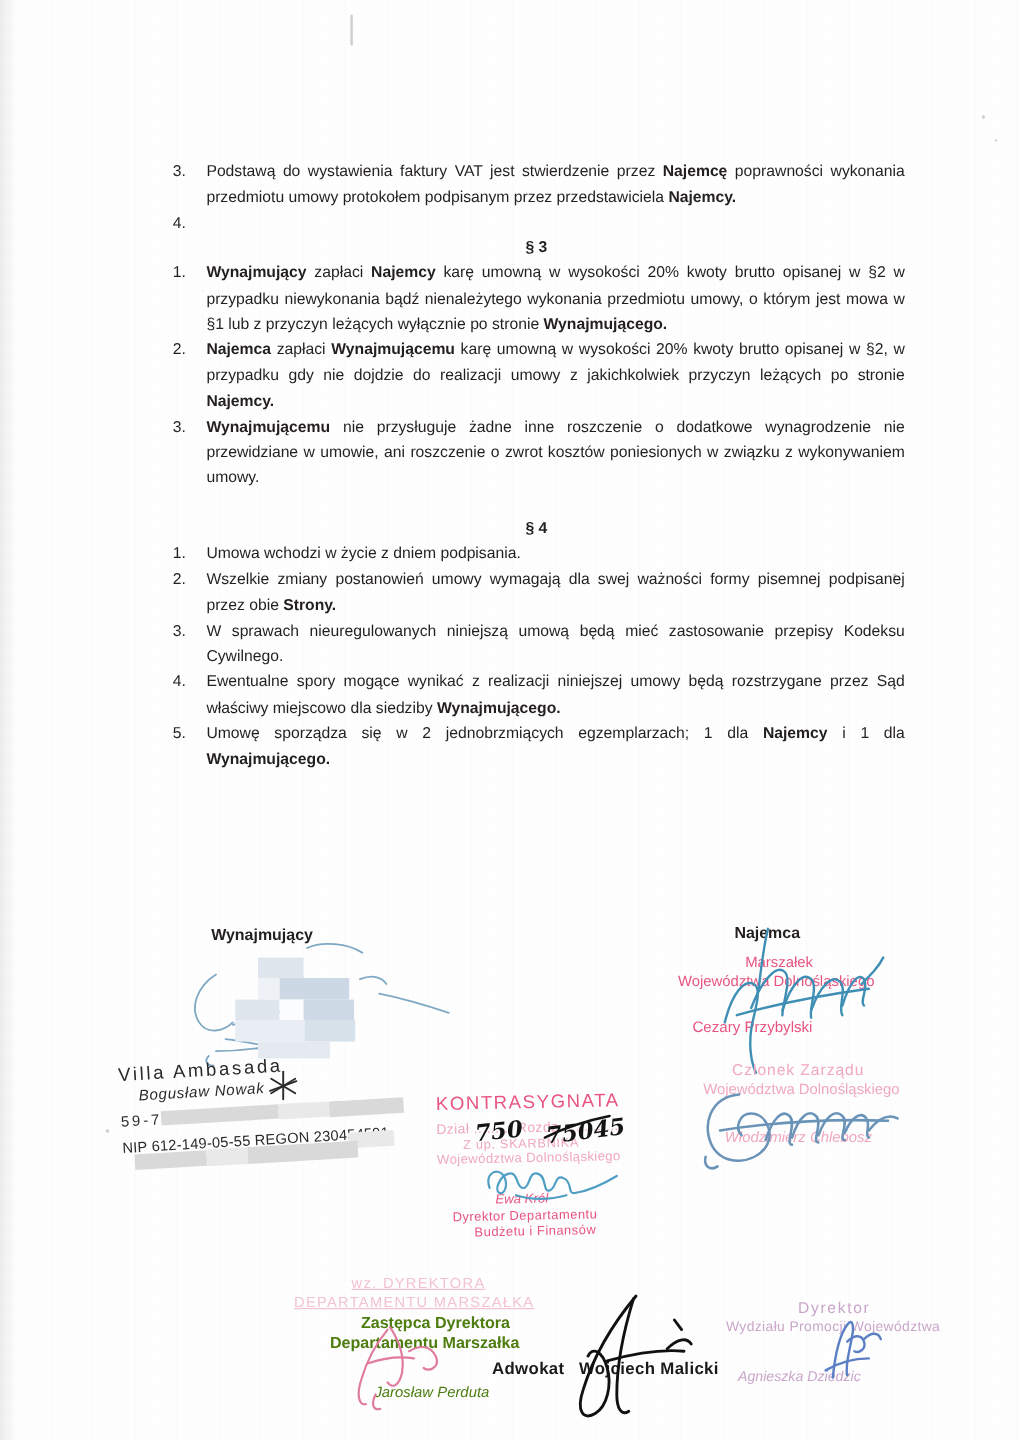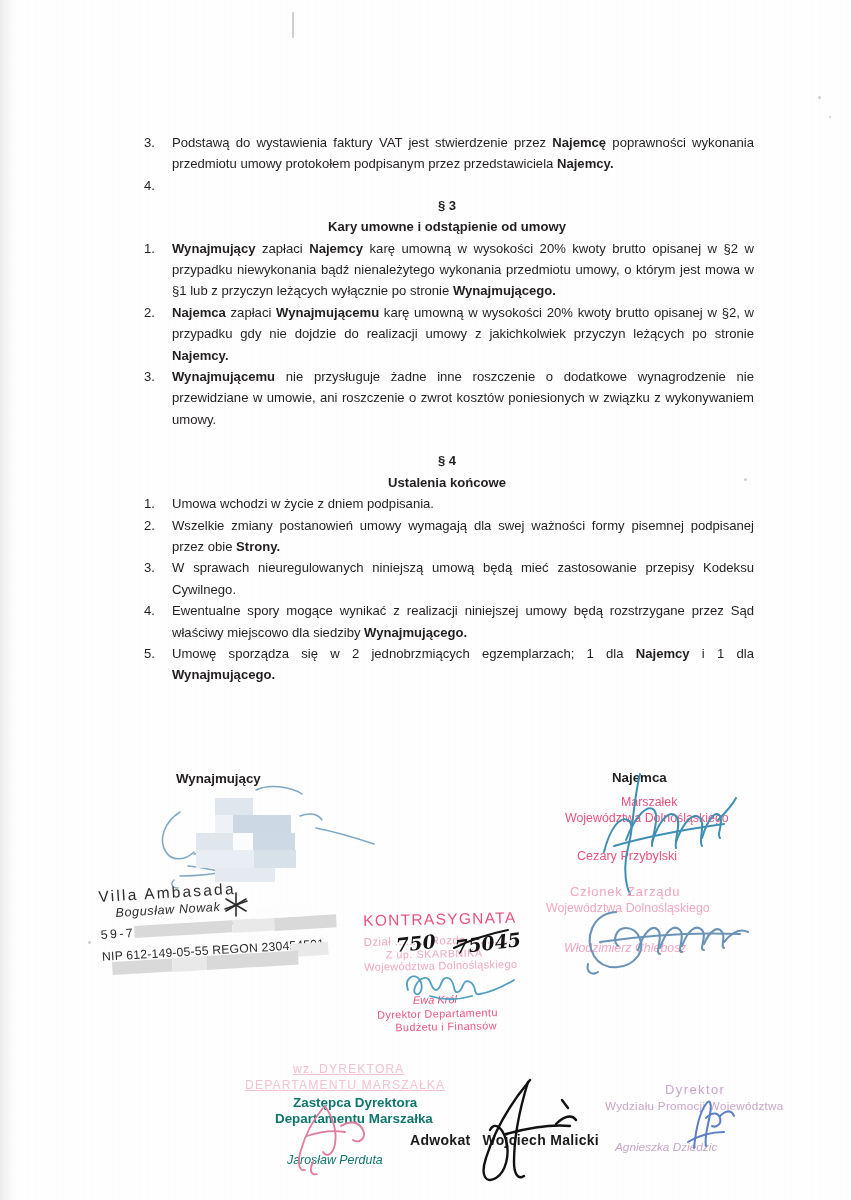--- a/index.html
+++ b/index.html
@@ -58,21 +58,21 @@
   }
 
   
   .stamp{position:absolute;pointer-events:none;white-space:nowrap;}
   .stamp div{white-space:nowrap;}
 
   
   .ink-pink{color:#e8547f;}
   .ink-pink-faint{color:#f0a8bf;}
   .ink-pink-vfaint{color:#f3c2d2;text-decoration:underline;}
-  .ink-pink-strong{color:#0f766e;}
+  .ink-pink-strong{color:#4d7c0f;text-align:center;}
   .ink-violet{color:#c9a6c9;}
 
   
   .stamp-left{
     left:98px;top:888px;
     transform:rotate(-3.4deg);transform-origin:left top;
     color:#2b2b2b;
   }
   .stamp-left .l1{font-size:15.5px;letter-spacing:2.2px;font-weight:normal;}
   .stamp-left .l2{font-size:12.6px;letter-spacing:.6px;margin-top:1px;margin-left:16px;font-style:italic;}
@@ -94,21 +94,21 @@
   .stamp-kontra .k5{font-size:11px;font-style:italic;margin-top:22px;margin-left:48px;}
   .stamp-kontra .k6{font-size:10.8px;letter-spacing:.4px;margin-top:2px;margin-left:12px;}
   .stamp-kontra .k7{font-size:10.8px;letter-spacing:.4px;margin-top:1px;margin-left:30px;}
 
   
   .stamp-marsz{left:565px;top:795px;}
   .stamp-marsz .m1{font-size:12.4px;margin-left:56px;}
   .stamp-marsz .m2{font-size:12.4px;margin-top:2px;}
   .stamp-marsz .m3{font-size:12.6px;margin-top:24px;margin-left:12px;}
 
-  .stamp-czlonek{left:546px;top:884px;}
+  .stamp-czlonek{left:586px;top:884px;}
   .stamp-czlonek .c1{font-size:13px;letter-spacing:.8px;margin-left:24px;}
   .stamp-czlonek .c2{font-size:12.4px;margin-top:2px;}
   .stamp-czlonek .c3{font-size:12.4px;font-style:italic;margin-top:26px;margin-left:18px;}
 
   
   .stamp-wz{left:245px;top:1062px;}
   .stamp-wz .w1{font-size:12.2px;letter-spacing:1.1px;margin-left:48px;}
   .stamp-wz .w2{font-size:12.2px;letter-spacing:1.1px;margin-top:2px;}
 
   .stamp-zastepca{left:275px;top:1095px;}
@@ -161,39 +161,37 @@
           <span class="num">3.</span>
           <span class="para"><span>Podstawą do wystawienia faktury VAT jest stwierdzenie przez </span><b>Najemcę</b><span> poprawności wykonania przedmiotu umowy protokołem podpisanym przez przedstawiciela </span><b>Najemcy.</b></span>
         </li>
         <li>
           <span class="num">4.</span>
         </li>
       </ol>
 
     <div class="gap-m"></div>
     <div class="sec-head">§ 3</div>
-    <div class="sec-head">Kary umowne i odstąpienie od umowy</div>
     <ol class="lst" id="lst-sec3">
         <li>
           <span class="num">1.</span>
           <span class="para"><b>Wynajmujący</b><span> zapłaci </span><b>Najemcy</b><span> karę umowną w wysokości 20% kwoty brutto opisanej w §2 w przypadku niewykonania bądź nienależytego wykonania przedmiotu umowy, o którym jest mowa w §1 lub z przyczyn leżących wyłącznie po stronie </span><b>Wynajmującego.</b></span>
         </li>
         <li>
           <span class="num">2.</span>
           <span class="para"><b>Najemca</b><span> zapłaci </span><b>Wynajmującemu</b><span> karę umowną w wysokości 20% kwoty brutto opisanej w §2, w przypadku gdy nie dojdzie do realizacji umowy z jakichkolwiek przyczyn leżących po stronie </span><b>Najemcy.</b></span>
         </li>
         <li>
           <span class="num">3.</span>
           <span class="para"><b>Wynajmującemu</b><span> nie przysługuje żadne inne roszczenie o dodatkowe wynagrodzenie nie przewidziane w umowie, ani roszczenie o zwrot kosztów poniesionych w związku z wykonywaniem umowy.</span></span>
         </li>
       </ol>
 
     <div class="gap-m"></div>
     <div class="sec-head">§ 4</div>
-    <div class="sec-head">Ustalenia końcowe</div>
     <ol class="lst" id="lst-sec4">
         <li>
           <span class="num">1.</span>
           <span class="para"><span>Umowa wchodzi w życie z dniem podpisania.</span></span>
         </li>
         <li>
           <span class="num">2.</span>
           <span class="para"><span>Wszelkie zmiany postanowień umowy wymagają dla swej ważności formy pisemnej podpisanej przez obie </span><b>Strony.</b></span>
         </li>
         <li>

